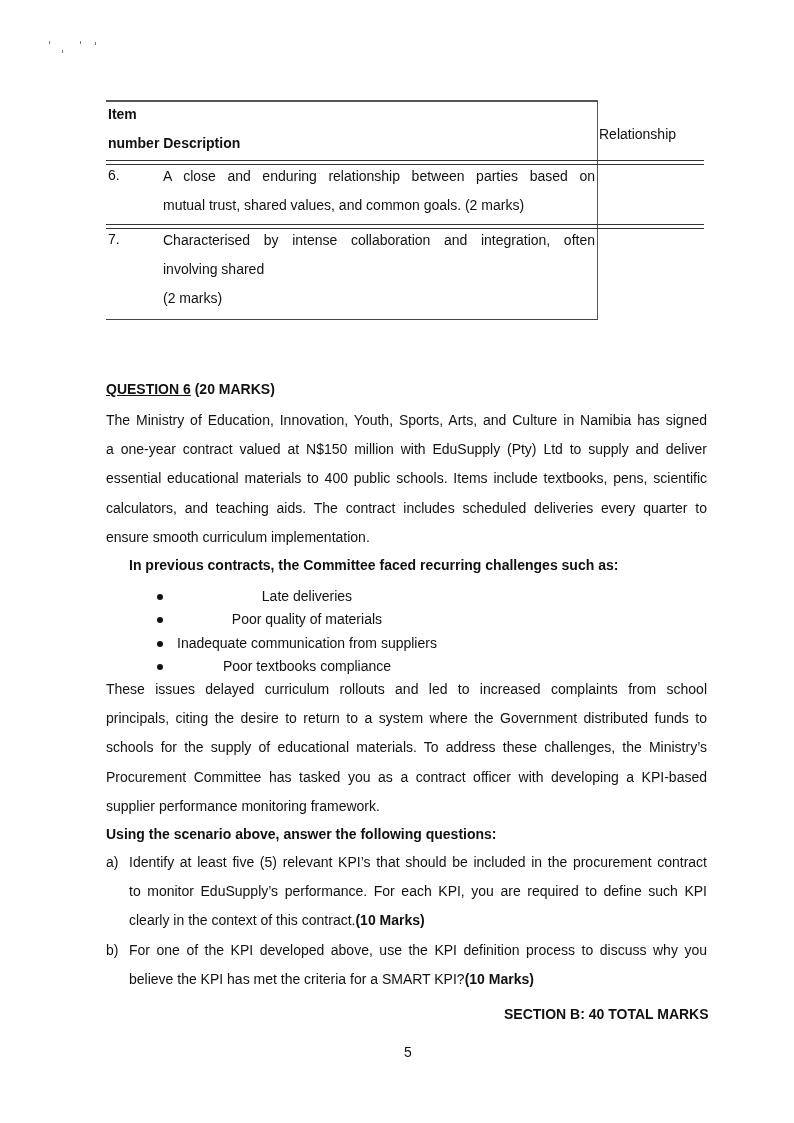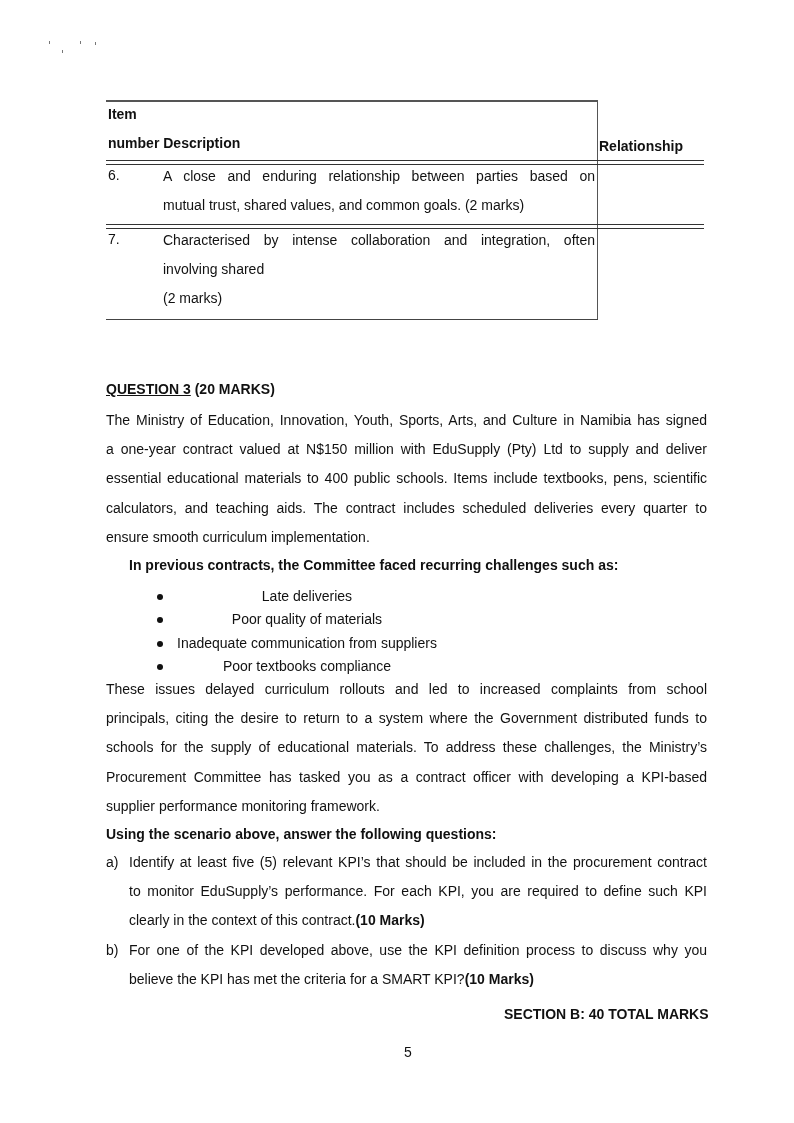--- a/index.html
+++ b/index.html
@@ -8,21 +8,21 @@
   .page { position: absolute; left: 0; top: 0; width: 794px; height: 1123px; margin-left: 20px; }
 
   .scan-dot { position: absolute; width: 1px; height: 3px; background: #777; }
 
   
   .tbl { position: absolute; left: 86px; top: 100px; width: 600px; }
   .tbl .hdr { position: relative; height: 62px; border-top: 2px solid #555; width: 492px; }
   .tbl .hdr-item { position: absolute; left: 2px; top: 4px; font-weight: bold; }
   .tbl .hdr-number { position: absolute; left: 2px; top: 33px; font-weight: bold; }
   .tbl .vline { position: absolute; left: 491px; width: 1px; background: #555; }
-  .tbl .hdr-rel { position: absolute; left: 493px; top: 38px; font-weight: bold; }
+  .tbl .hdr-rel { position: absolute; left: 493px; top: 26px; font-weight: normal; }
   .tbl .dbl { position: absolute; left: 0; width: 598px; height: 3px; border-top: 1px solid #333; border-bottom: 1px solid #333; }
   .row { position: absolute; left: 0; width: 600px; }
   .row .num { position: absolute; left: 2px; top: 0; }
   .row .desc { position: absolute; left: 57px; top: 0; width: 432px; line-height: 29px; text-align: justify; }
   .row .desc span { display: block; }
   .row .desc .just { text-align: justify; text-align-last: justify; }
   .bottom-line { position: absolute; left: 0; width: 492px; height: 0; border-top: 1px solid #444; }
 
   
   .q-title { position: absolute; left: 86px; top: 381px; font-weight: bold; }
@@ -81,21 +81,21 @@
         <span class="just">Characterised by intense collaboration and integration, often</span>
         <span>involving shared</span>
         <span>(2 marks)</span>
       </div>
     </div>
 
     <div class="bottom-line" style="top:219px;"></div>
   </div>
 
   <div class="q-title">
-    <span class="u">QUESTION 3</span><span> (20 MARKS)</span>
+    <span class="u">QUESTION 6</span><span> (20 MARKS)</span>
   </div>
 
   <div class="para" style="top:406px;">
     <span class="just">The Ministry of Education, Innovation, Youth, Sports, Arts, and Culture in Namibia has signed</span>
     <span class="just">a one-year contract valued at N$150 million with EduSupply (Pty) Ltd to supply and deliver</span>
     <span class="just">essential educational materials to 400 public schools. Items include textbooks, pens, scientific</span>
     <span class="just">calculators, and teaching aids. The contract includes scheduled deliveries every quarter to</span>
     <span class="last">ensure smooth curriculum implementation.</span>
   </div>
 

